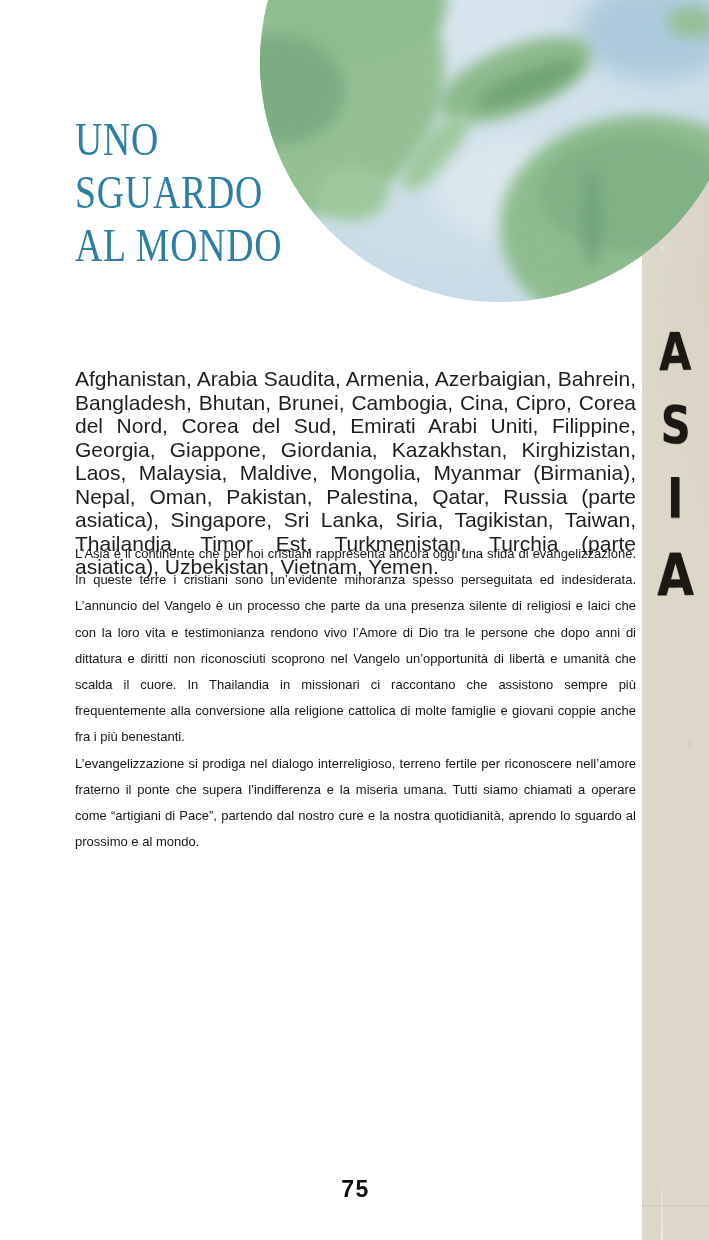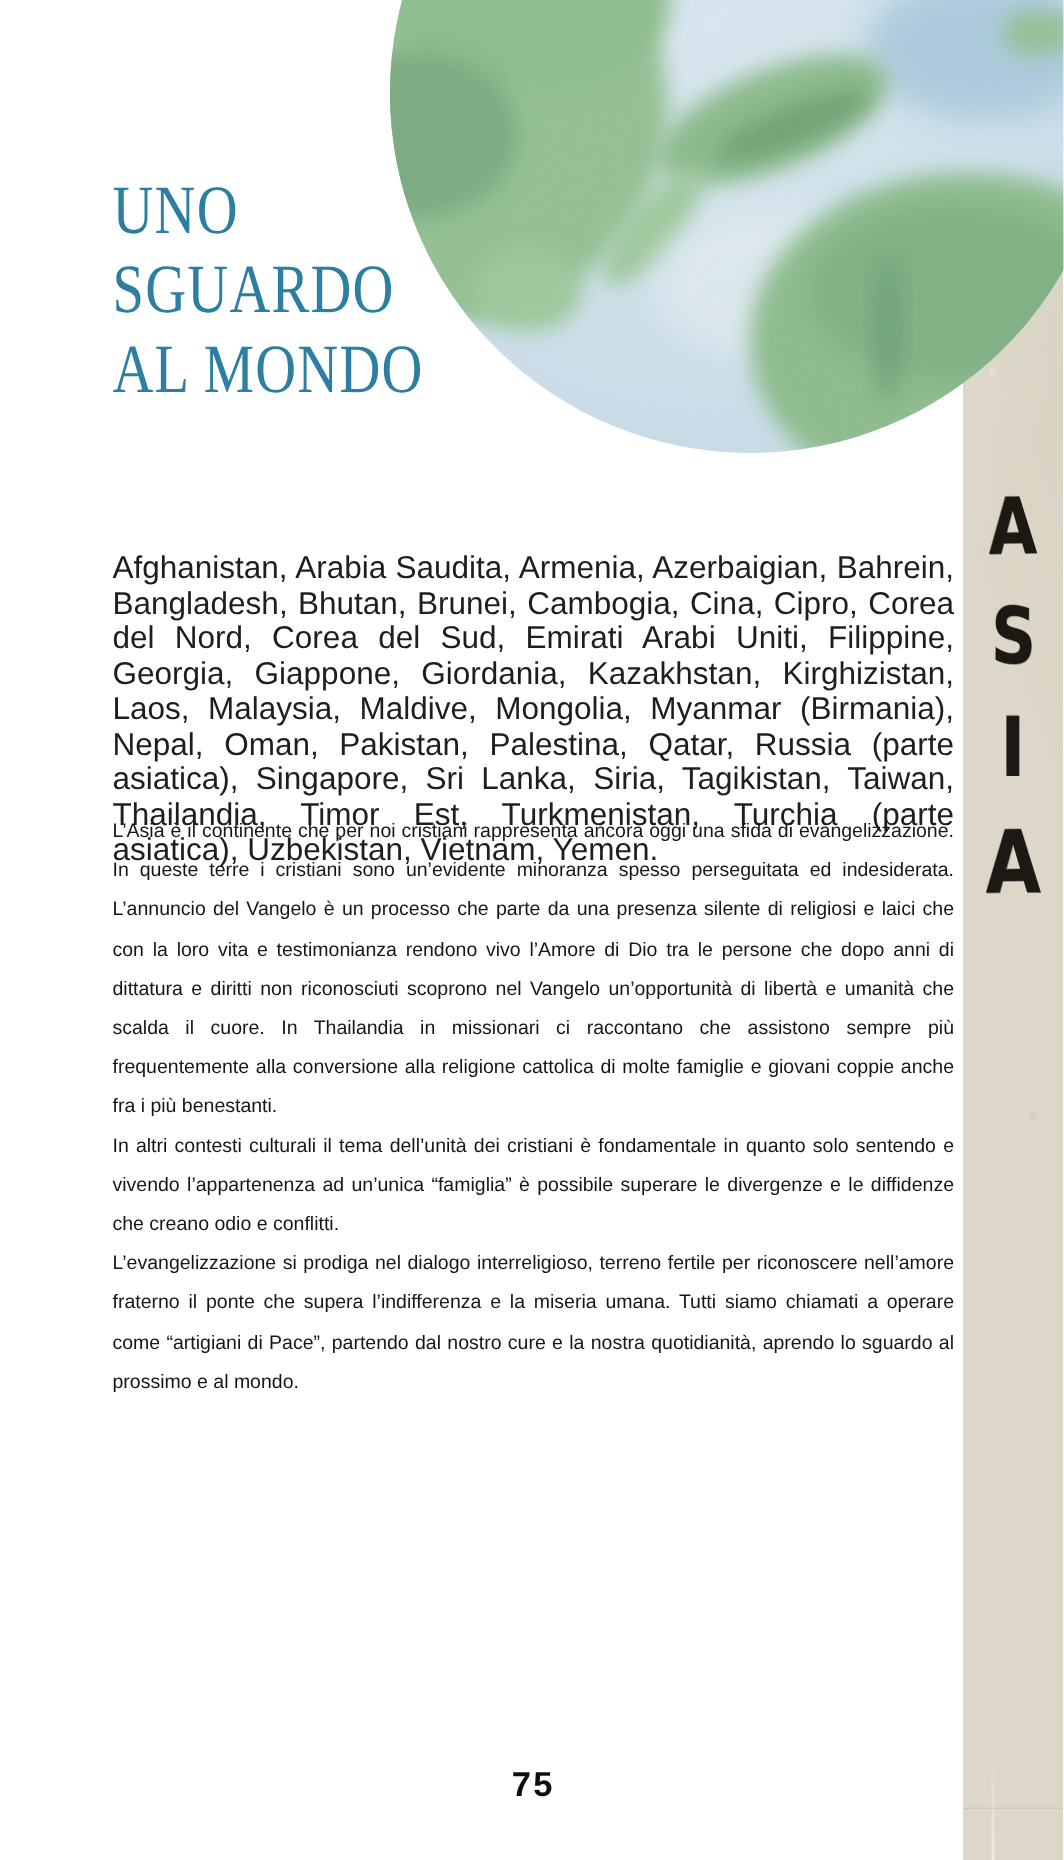--- a/index.html
+++ b/index.html
@@ -144,19 +144,18 @@
   <h1 class="title">
     <span class="title-line">UNO</span>
     <span class="title-line">SGUARDO</span>
     <span class="title-line">AL MONDO</span>
   </h1>
 
   <div class="countries">Afghanistan, Arabia Saudita, Armenia, Azerbaigian, Bahrein, Bangladesh, Bhutan, Brunei, Cambogia, Cina, Cipro, Corea del Nord, Corea del Sud, Emirati Arabi Uniti, Filippine, Georgia, Giappone, Giordania, Kazakhstan, Kirghizistan, Laos, Malaysia, Maldive, Mongolia, Myanmar (Birmania), Nepal, Oman, Pakistan, Palestina, Qatar, Russia (parte asiatica), Singapore, Sri Lanka, Siria, Tagikistan, Taiwan, Thailandia, Timor Est, Turkmenistan, Turchia (parte asiatica), Uzbekistan, Vietnam, Yemen.</div>
 
   <div class="body-text">
     <p>L’Asia è il continente che per noi cristiani rappresenta ancora oggi una sfida di evangelizzazione. In queste terre i cristiani sono un’evidente minoranza spesso perseguitata ed indesiderata. L’annuncio del Vangelo è un processo che parte da una presenza silente di religiosi e laici che con la loro vita e testimonianza rendono vivo l’Amore di Dio tra le persone che dopo anni di dittatura e diritti non riconosciuti scoprono nel Vangelo un’opportunità di libertà e umanità che scalda il cuore. In Thailandia in missionari ci raccontano che assistono sempre più frequentemente alla conversione alla religione cattolica di molte famiglie e giovani coppie anche fra i più benestanti.</p>
-    <p>In altri contesti culturali il tema dell’unità dei cristiani è fondamentale in quanto solo sentendo e vivendo l’appartenenza ad un’unica “famiglia” è possibile superare le divergenze e le diffidenze che creano odio e conflitti.</p>
     <p>L’evangelizzazione si prodiga nel dialogo interreligioso, terreno fertile per riconoscere nell’amore fraterno il ponte che supera l’indifferenza e la miseria umana. Tutti siamo chiamati a operare come “artigiani di Pace”, partendo dal nostro cure e la nostra quotidianità, aprendo lo sguardo al prossimo e al mondo.</p>
   </div>
 
   <div class="page-number">75</div>
 
 </div>
 
 </body></html>

